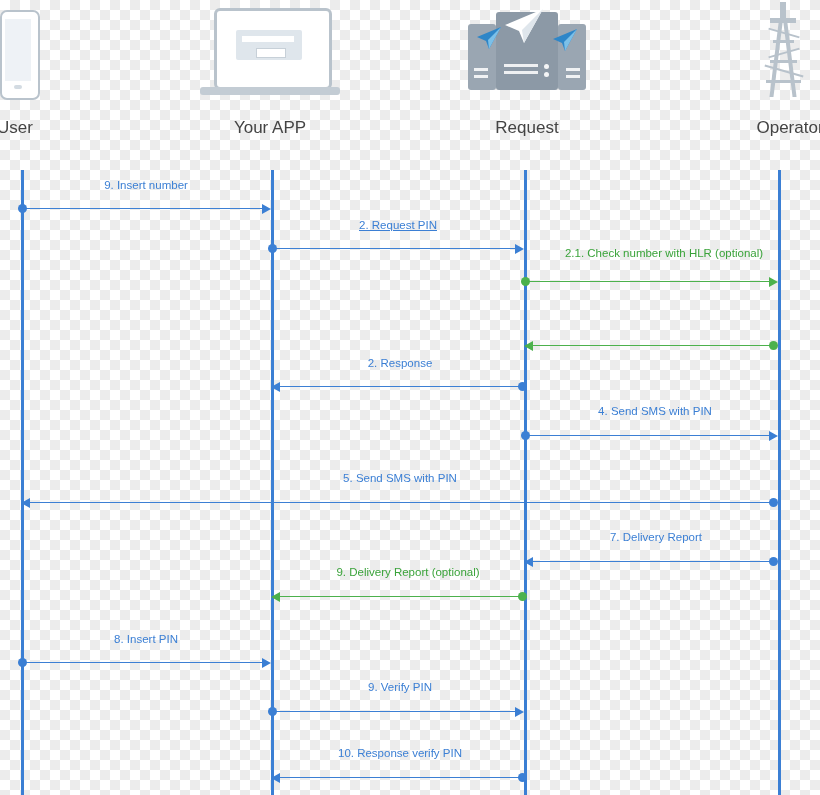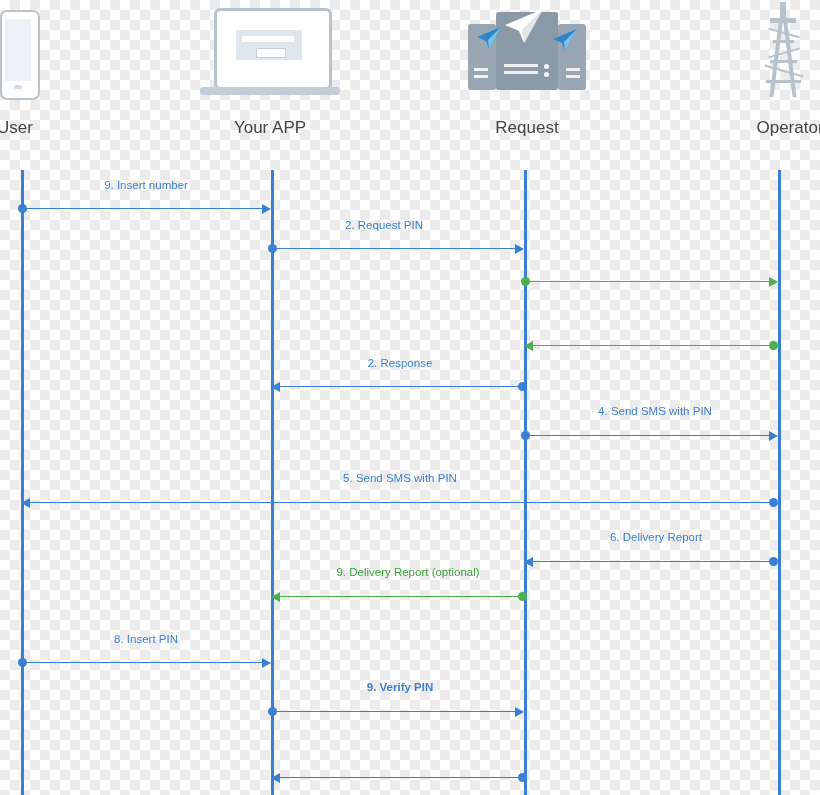--- a/index.html
+++ b/index.html
@@ -184,25 +184,26 @@
   <div class="lifeline" style="left:21px;"></div>
   <div class="lifeline" style="left:271px;"></div>
   <div class="lifeline" style="left:524px;"></div>
   <div class="lifeline" style="left:778px;"></div>
 
   <div class="msg-label" style="left:46px;top:179px;width:200px;">9. Insert number</div>
   <div class="arrow-line" style="left:24px;top:208px;width:244px;"></div>
   <div class="dot" style="left:18px;top:204px;"></div>
   <div class="arrow-head right" style="left:262px;top:203.5px;"></div>
 
-  <div class="msg-label" style="left:284px;top:219px;width:200px;">2. Request PIN</div>
+  <div class="msg-label" style="left:298px;top:219px;width:200px;text-decoration:underline;">2. Request PIN</div>
   <div class="arrow-line" style="left:274px;top:248px;width:246px;"></div>
   <div class="dot" style="left:268px;top:244px;"></div>
   <div class="arrow-head right" style="left:515px;top:243.5px;"></div>
 
+  <div class="msg-label green" style="left:539px;top:247px;width:250px;">2.1. Check number with HLR (optional)</div>
   <div class="arrow-line green" style="left:527px;top:281px;width:246px;"></div>
   <div class="dot green" style="left:521px;top:277px;"></div>
   <div class="arrow-head right green" style="left:769px;top:276.5px;"></div>
 
   <div class="arrow-line green" style="left:533px;top:345px;width:242px;"></div>
   <div class="dot green" style="left:769px;top:341px;"></div>
   <div class="arrow-head left green" style="left:524px;top:340.5px;"></div>
 
   <div class="msg-label" style="left:300px;top:357px;width:200px;">2. Response</div>
   <div class="arrow-line" style="left:280px;top:386px;width:242px;"></div>
@@ -212,37 +213,38 @@
   <div class="msg-label" style="left:555px;top:405px;width:200px;">4. Send SMS with PIN</div>
   <div class="arrow-line" style="left:527px;top:435px;width:246px;"></div>
   <div class="dot" style="left:521px;top:431px;"></div>
   <div class="arrow-head right" style="left:769px;top:430.5px;"></div>
 
   <div class="msg-label" style="left:300px;top:472px;width:200px;">5. Send SMS with PIN</div>
   <div class="arrow-line" style="left:30px;top:502px;width:745px;"></div>
   <div class="dot" style="left:769px;top:498px;"></div>
   <div class="arrow-head left" style="left:21px;top:497.5px;"></div>
 
-  <div class="msg-label" style="left:556px;top:531px;width:200px;">6. Delivery Report</div>
+  <div class="msg-label" style="left:556px;top:531px;width:200px;">7. Delivery Report</div>
   <div class="arrow-line" style="left:533px;top:561px;width:242px;"></div>
   <div class="dot" style="left:769px;top:557px;"></div>
   <div class="arrow-head left" style="left:524px;top:556.5px;"></div>
 
   <div class="msg-label green" style="left:298px;top:566px;width:220px;">9. Delivery Report (optional)</div>
   <div class="arrow-line green" style="left:280px;top:596px;width:242px;"></div>
   <div class="dot green" style="left:518px;top:592px;"></div>
   <div class="arrow-head left green" style="left:271px;top:591.5px;"></div>
 
   <div class="msg-label" style="left:46px;top:633px;width:200px;">8. Insert PIN</div>
   <div class="arrow-line" style="left:24px;top:662px;width:244px;"></div>
   <div class="dot" style="left:18px;top:658px;"></div>
   <div class="arrow-head right" style="left:262px;top:657.5px;"></div>
 
-  <div class="msg-label" style="left:300px;top:681px;width:200px;font-weight:bold;">9. Verify PIN</div>
+  <div class="msg-label" style="left:300px;top:681px;width:200px;">9. Verify PIN</div>
   <div class="arrow-line" style="left:274px;top:711px;width:246px;"></div>
   <div class="dot" style="left:268px;top:707px;"></div>
   <div class="arrow-head right" style="left:515px;top:706.5px;"></div>
 
+  <div class="msg-label" style="left:290px;top:747px;width:220px;">10. Response verify PIN</div>
   <div class="arrow-line" style="left:280px;top:777px;width:242px;"></div>
   <div class="dot" style="left:518px;top:773px;"></div>
   <div class="arrow-head left" style="left:271px;top:772.5px;"></div>
 
 </div>
 
 </body></html>

